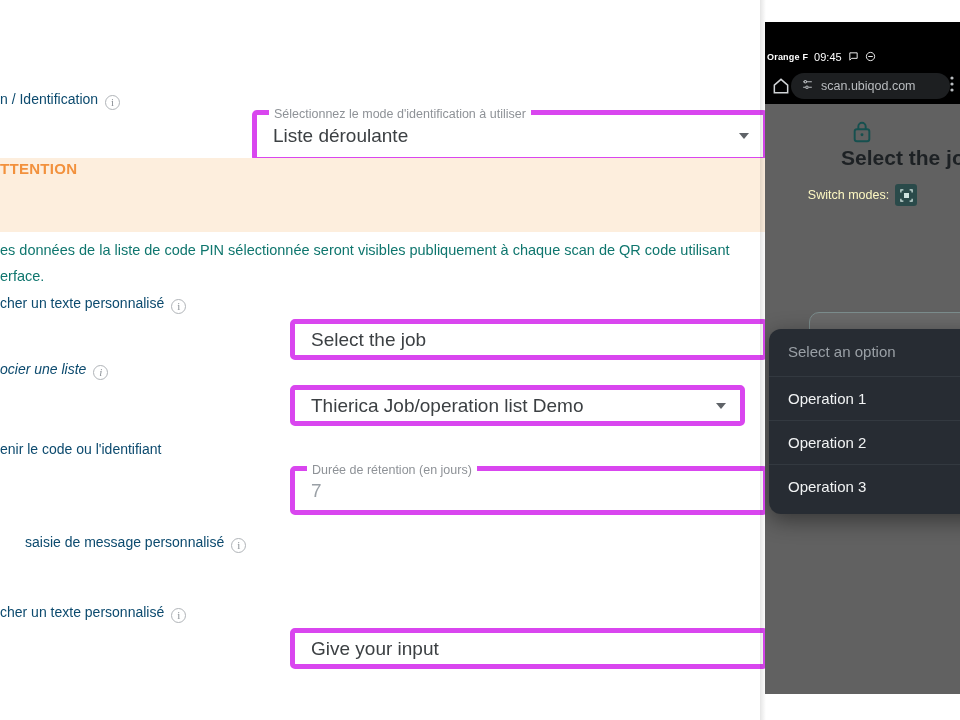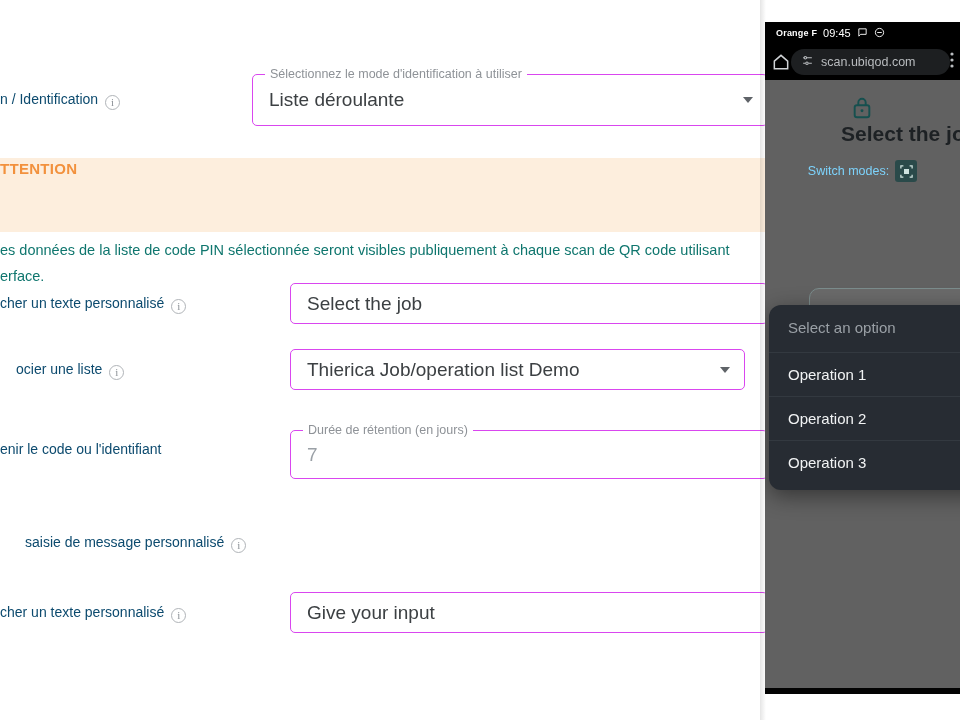--- a/index.html
+++ b/index.html
@@ -31,24 +31,24 @@
     display: inline-block; width: 15px; height: 15px;
     border: 1.3px solid #b0b4b8; border-radius: 50%;
     position: relative; top: 2px; margin-left: 7px;
     color: #8b9096; font-size: 11px; line-height: 13px; text-align: center;
     font-family: "Liberation Serif", serif;
   }
 
   
   .field {
     position: absolute;
-    border: 1px solid #d946ef;
+    border: 5px solid #d946ef;
     border-radius: 5px;
     background: #fff;
-    display: flex; align-items: center;
+    display: flex; align-items: center; margin-top: 36px;
   }
   .field .val {
     font-size: 19px; color: #3c4043; padding-left: 16px;
     white-space: nowrap; overflow: hidden;
   }
   .field .val.ph { color: #9aa0a6; }
   .notch {
     position: absolute; top: -8px; left: 12px;
     background: #fff; padding: 0 5px;
     font-size: 12.5px; color: #8e9297; white-space: nowrap;
@@ -74,22 +74,23 @@
   }
 
   
   .phone {
     position: absolute; left: 765px; top: 22px;
     width: 195px; height: 672px;
     background: #000; overflow: hidden;
   }
   .statusbar {
     height: 22px; background: #000; color: #fff;
-    display: flex; align-items: center; gap: 6px; padding-left: 11px;
+    display: flex; align-items: center; gap: 6px; padding-left: 2px;
     font-size: 10px;
+    margin-top: 24px;
   }
   .statusbar .carrier { font-weight: bold; font-size: 9px; letter-spacing: .2px; }
   .statusbar .clock { font-size: 11px; }
   .sb-ico { display:inline-block; }
 
   .urlbar {
     height: 36px; background: #000;
     display: flex; align-items: center; gap: 0; padding: 0 6px;
   }
   .home-ico { width: 20px; height: 20px; flex: 0 0 20px; }
@@ -112,21 +113,21 @@
     position: absolute; left: 0; top: 42px; width: 100%;
     text-align: center;
     font-size: 21px; font-weight: bold; color: #1d2124;
     white-space: nowrap;
     text-indent: 76px;
   }
   .switch-row {
     position: absolute; left: 0; top: 80px; width: 100%;
     display: flex; align-items: center; justify-content: center; gap: 6px;
   }
-  .switch-row .sw-label { font-size: 12.5px; color: #7dd3fc; white-space: nowrap; }
+  .switch-row .sw-label { font-size: 12.5px; color: #fef9c3; white-space: nowrap; }
   .qr-btn {
     width: 22px; height: 22px; border-radius: 3px; background: #2a4a4a;
     display: flex; align-items: center; justify-content: center;
   }
 
   .select-box {
     position: absolute; left: 44px; top: 208px; right: -28px;
     height: 44px; border: 1px solid #7b8c8c; border-radius: 10px;
     background: rgba(255,255,255,.06);
   }
@@ -179,21 +180,21 @@
       <div class="body" style="position:absolute;left:0;top:58px;">erface.</div>
     </div>
 
     <div class="row" style="left:0; top:292px;">
       <span class="lbl">cher un texte personnalisé</span><span class="info-ico">i</span>
     </div>
     <div class="field" style="left:290px; top:283px; width:478px; height:41px;">
       <span class="val">Select the job</span>
     </div>
 
-    <div class="row" style="left:16px; top:358px;">
+    <div class="row" style="left:0; top:358px;font-style:italic;">
       <span class="lbl">ocier une liste</span><span class="info-ico">i</span>
     </div>
     <div class="field" style="left:290px; top:349px; width:455px; height:41px;">
       <span class="val">Thierica Job/operation list Demo</span>
       <span class="caret"></span>
     </div>
 
     <div class="row" style="left:0; top:438px;">
       <span class="lbl">enir le code ou l'identifiant</span>
     </div>

